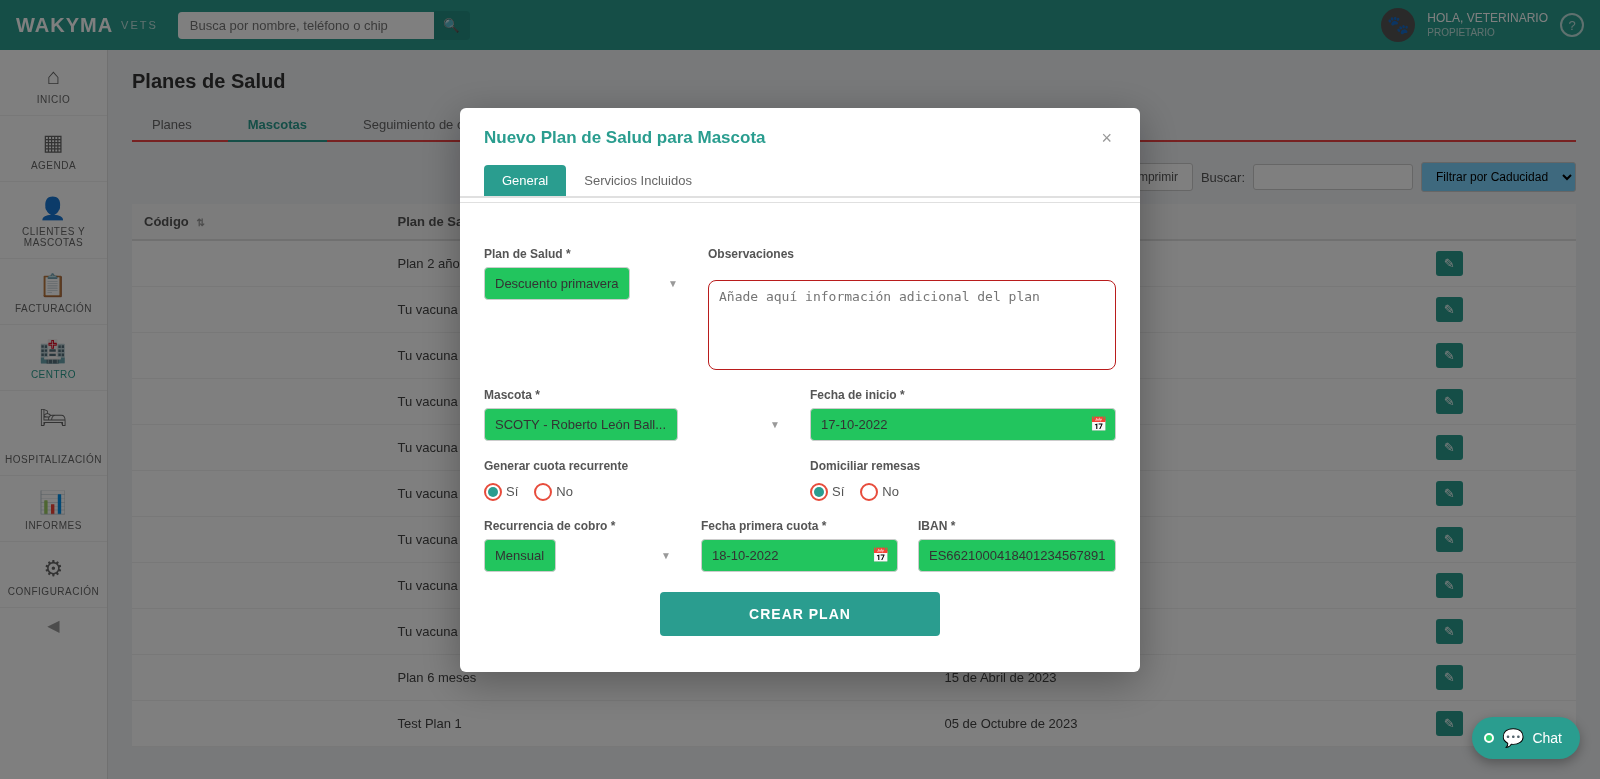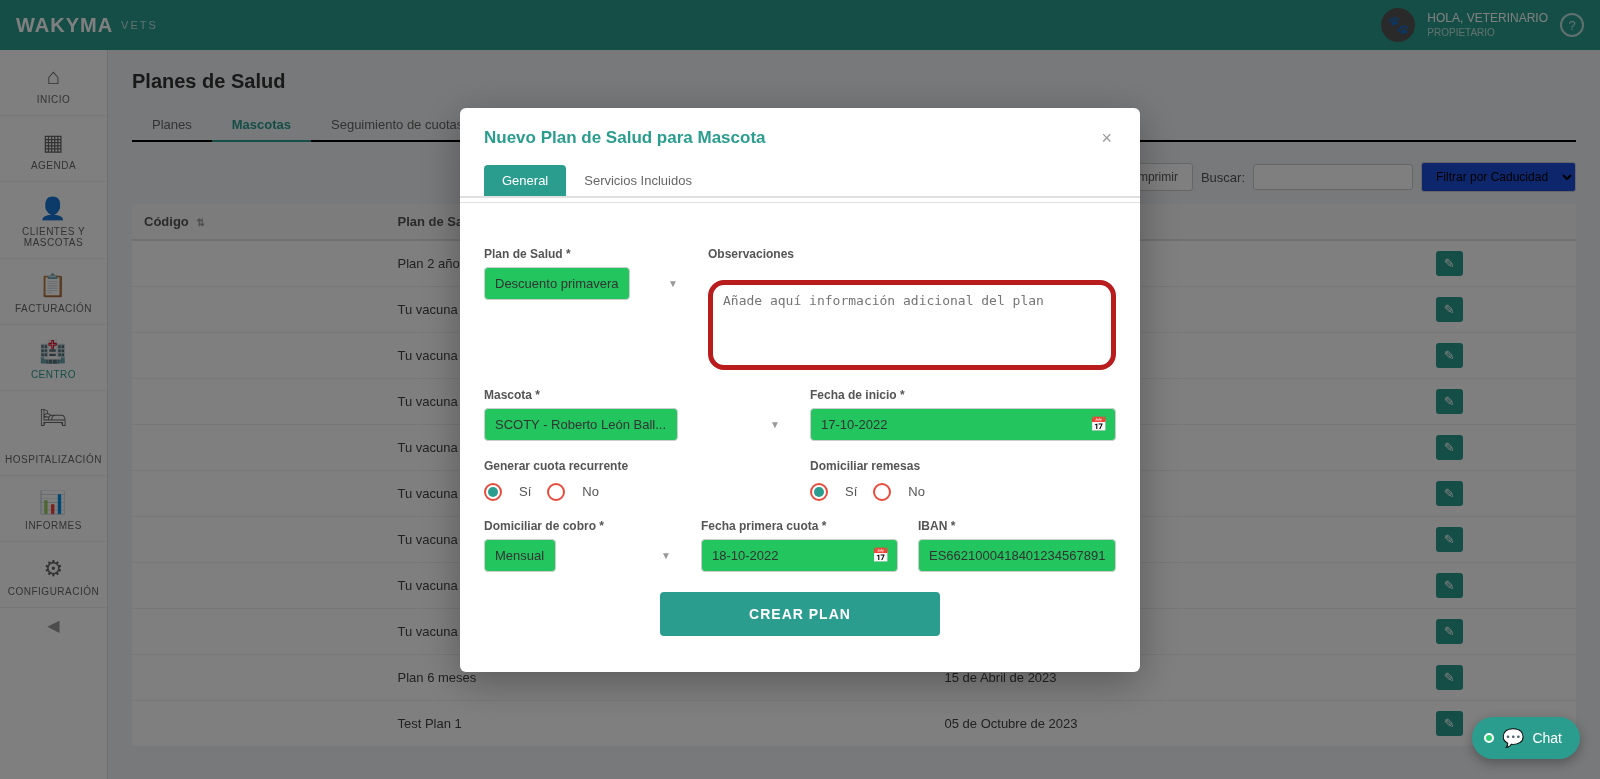--- a/index.html
+++ b/index.html
@@ -124,23 +124,23 @@
       min-height: calc(100vh - 50px);
     }
     .page-title {
       font-size: 20px;
       font-weight: 600;
       color: #333;
       margin-bottom: 16px;
     }
     .tabs {
       display: flex;
-      border-bottom: 2px solid #000000;
+      border-bottom: 2px solid #ef4444;
       margin-bottom: 20px;
-      gap: 0;
+      gap: 16px;
     }
     .tab {
       padding: 8px 20px;
       cursor: pointer;
       font-size: 13px;
       color: #666;
       border-bottom: 2px solid transparent;
       margin-bottom: -2px;
     }
     .tab.active {
@@ -172,21 +172,21 @@
       border-radius: 3px;
       padding: 5px 10px;
       font-size: 12px;
       width: 160px;
     }
     .filter-dropdown {
       padding: 6px 10px;
       border: 1px solid #ccc;
       border-radius: 3px;
       font-size: 12px;
-      background: #1d4ed8;
+      background: #7dd3fc;
       cursor: pointer;
     }
 
     
     .data-table {
       width: 100%;
       border-collapse: collapse;
       background: white;
       font-size: 13px;
     }
@@ -307,22 +307,22 @@
       content: '▼';
       position: absolute;
       right: 10px;
       top: 50%;
       transform: translateY(-50%);
       font-size: 10px;
       color: #999;
       pointer-events: none;
     }
     .form-textarea {
-      border: 5px solid #b91c1c;
-      border-radius: 16px;
+      border: 1px solid #b91c1c;
+      border-radius: 8px;
       padding: 8px 10px;
       font-size: 13px;
       resize: none;
       height: 90px;
       width: 100%;
       color: #999;
       margin-top: 13px;
     }
     .input-with-icon {
       position: relative;
@@ -342,21 +342,21 @@
     }
     .radio-group {
       display: flex;
       align-items: center;
       gap: 16px;
       padding-top: 4px;
     }
     .radio-item {
       display: flex;
       align-items: center;
-      gap: 17px;
+      gap: 4px;
       cursor: pointer;
     }
     .radio-custom {
       width: 18px;
       height: 18px;
       border-radius: 50%;
       border: 2px solid #e74c3c;
       display: flex;
       align-items: center;
       justify-content: center;
@@ -420,20 +420,24 @@
     .chat-bubble-icon {
       font-size: 18px;
     }
   </style>
 </head>
 <body>
 
 <header class="header">
   <span class="header-logo">WAKYMA</span>
   <span class="header-vets">VETS</span>
+  <div style="display:flex; align-items:center;">
+    <input class="header-search" type="text" placeholder="Busca por nombre, teléfono o chip" style="">
+    <button class="header-search-btn">🔍</button>
+  </div>
   <div class="header-right">
     <div class="header-avatar">🐾</div>
     <div class="header-username">
       <div>HOLA, VETERINARIO</div>
       <div class="role">PROPIETARIO</div>
     </div>
     <div class="header-help">?</div>
   </div>
 </header>
 
@@ -683,21 +687,21 @@
             <div class="radio-item">
               <div class="radio-custom"></div>
               <span class="radio-label">No</span>
             </div>
           </div>
         </div>
       </div>
 
       <div class="form-row">
         <div class="form-group">
-          <label class="form-label">Domiciliar de cobro *</label>
+          <label class="form-label">Recurrencia de cobro *</label>
           <div class="form-select-wrapper">
             <select class="form-select form-input">
               <option>Mensual</option>
             </select>
           </div>
         </div>
         <div class="form-group">
           <label class="form-label">Fecha primera cuota *</label>
           <div class="input-with-icon">
             <input class="form-input" type="text" value="18-10-2022" style="">

